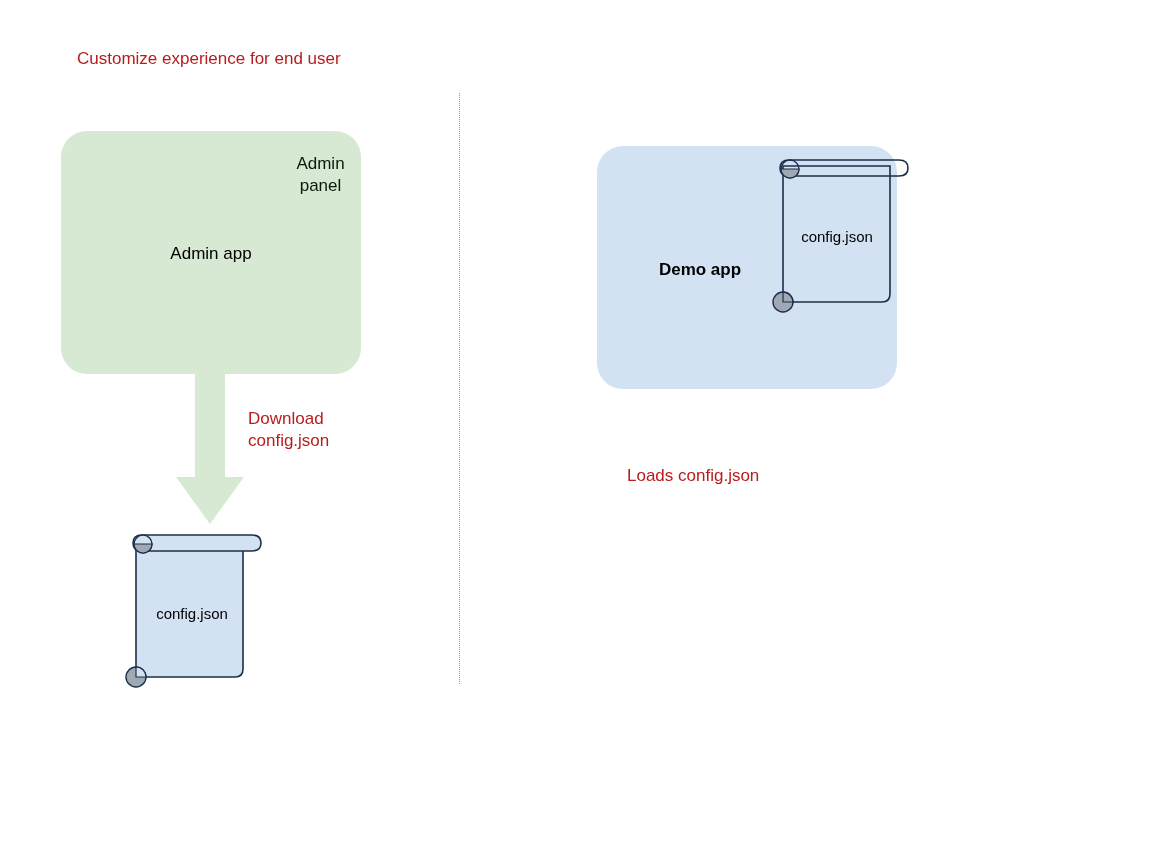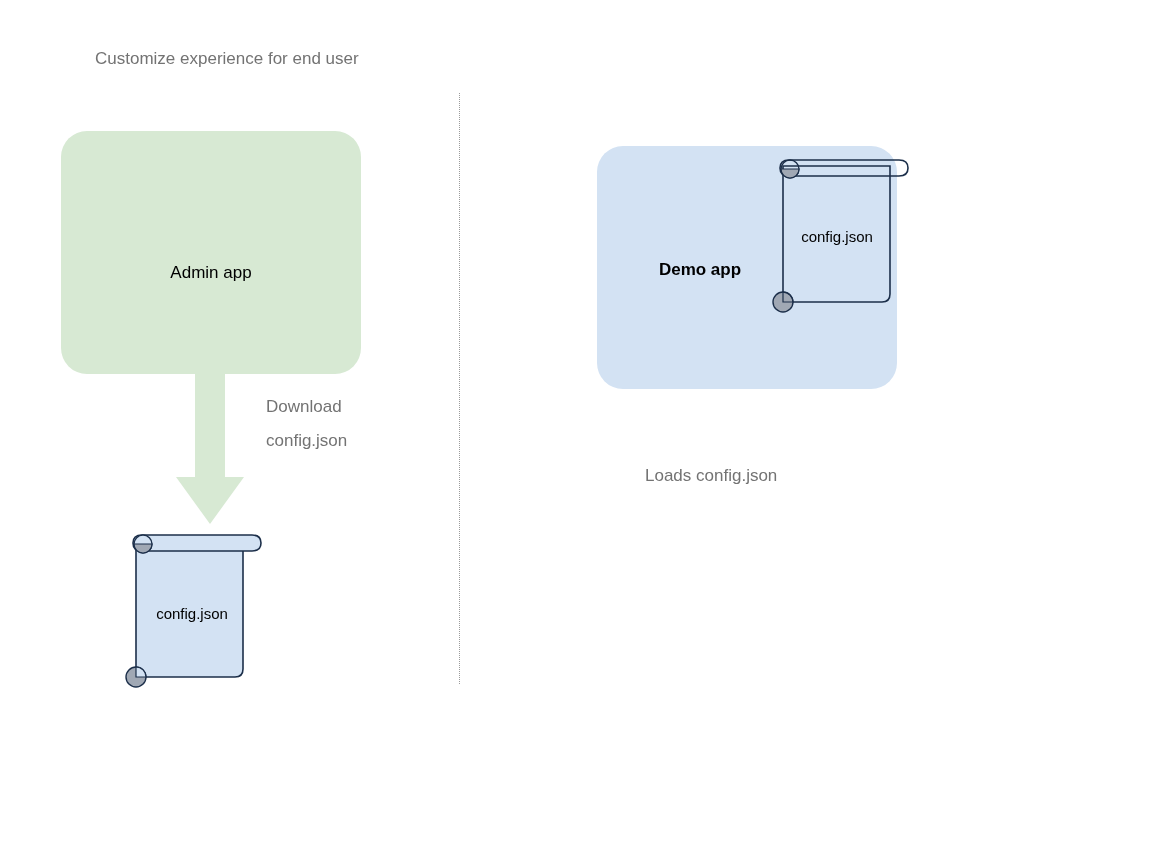--- a/index.html
+++ b/index.html
@@ -20,23 +20,22 @@
   .canvas {
     position: absolute;
     inset: 0;
   }
 
   
   .label {
     position: absolute;
     font-size: 17px;
     line-height: 22px;
-    color: #737373;
+    color: #b91c1c;
     white-space: pre;
-    margin-left: 18px;
   }
 
   .panel-title {
     font-size: 17px;
     line-height: 22px;
   }
 
   
   .app-box {
     position: absolute;
@@ -102,28 +101,30 @@
 </style>
 </head>
 <body>
 
 <div class="canvas">
 
   <div class="label panel-title" style="left:77px; top:48px;">Customize experience for end user</div>
 
   <div class="app-box green" style="left: 61px; top: 131px; width: 300px; height: 243px; background: rgb(215, 233, 211);"></div>
 
-  <div class="app-box-label" style="left:211px; top:243px;margin-top:19px;">Admin app</div>
+  <div class="app-box-label" style="left:211px; top:243px;">Admin app</div>
 
+  <div class="admin-panel" style="left: 279px; top: 138px; width: 83px; height: 74px; color: rgb(11, 26, 11);">Admin
+panel</div>
 
   <svg class="arrow-svg" style="left:175px; top:372px;" width="70" height="155" viewBox="0 0 70 155">
     <path d="M 20 0 L 50 0 L 50 105 L 69 105 L 35 152 L 1 105 L 20 105 Z" fill="#d7e9d3" stroke="none"></path>
   </svg>
 
-  <div class="label" style="left:248px; top:396px;">Download</div>
+  <div class="label" style="left:248px; top:408px;">Download</div>
   <div class="label" style="left:248px; top:430px;">config.json</div>
 
   <svg class="doc" style="left:118px; top:525px;" width="155" height="170" viewBox="0 0 155 170">
 
     <path d="M 18 16 L 18 152 L 117 152 Q 125 152 125 144 L 125 16 Z" fill="#d3e2f3" stroke="#1c2f4a" stroke-width="1.6"></path>
 
     <path d="M 24 10 L 134 10 Q 143 10 143 18 Q 143 26 134 26 L 24 26 Q 15 26 15 18 Q 15 10 24 10 Z" fill="#d3e2f3" stroke="#1c2f4a" stroke-width="1.6"></path>
 
     <circle cx="25" cy="19" r="9" fill="#d3e2f3" stroke="#1c2f4a" stroke-width="1.4"></circle>
     <path d="M 25 19 L 34 19 A 9 9 0 0 1 16 19 Z" fill="#a0a8b4" stroke="#1c2f4a" stroke-width="1.2"></path>

